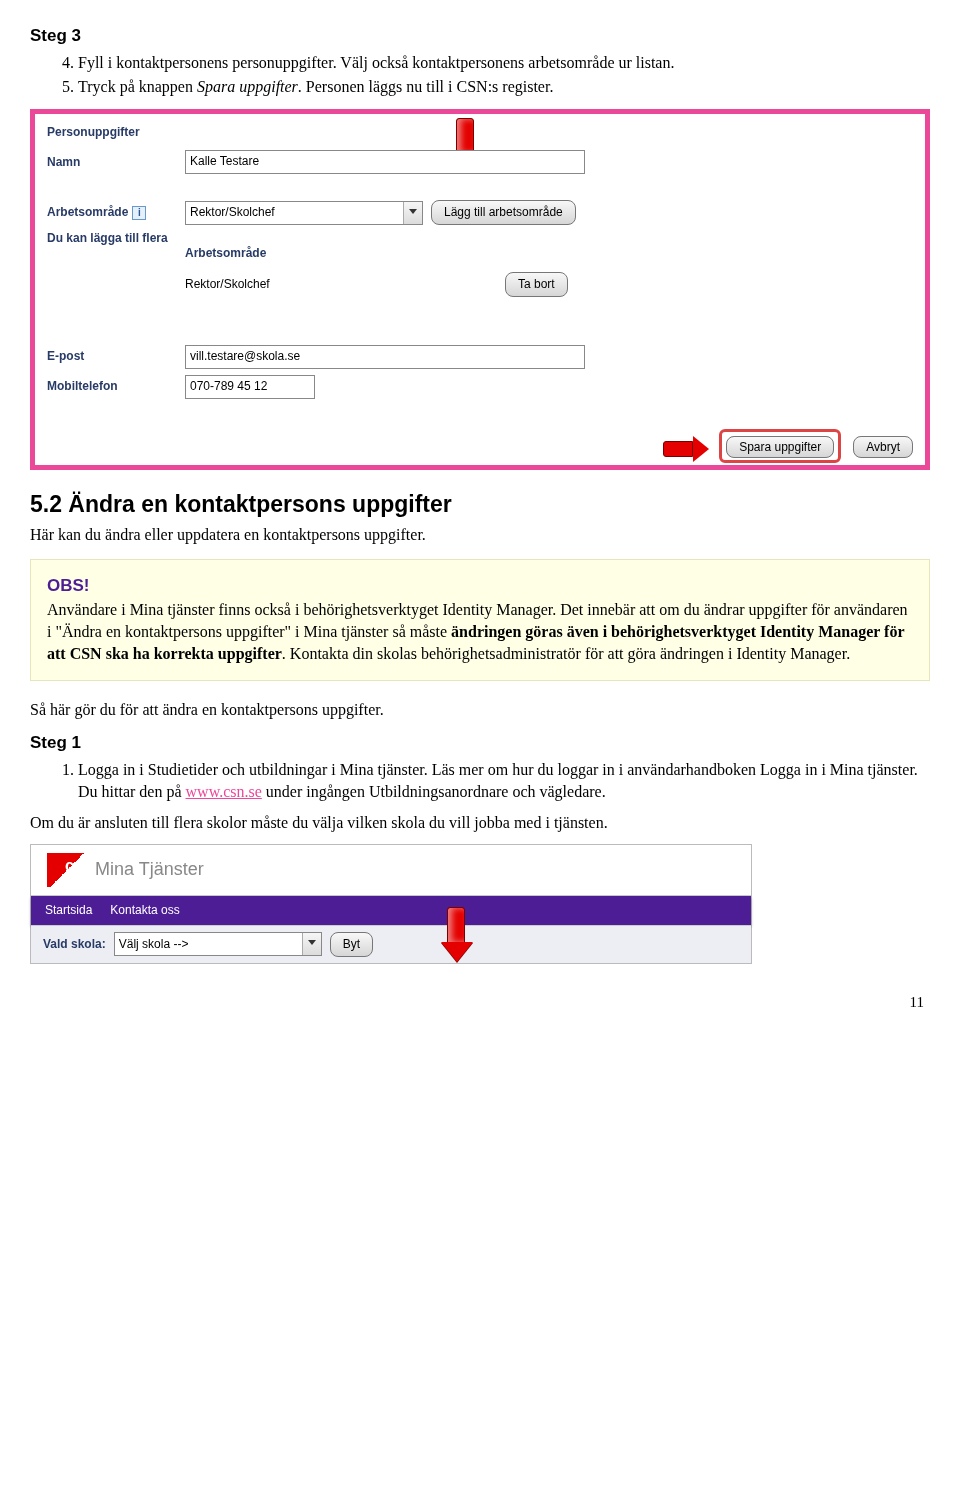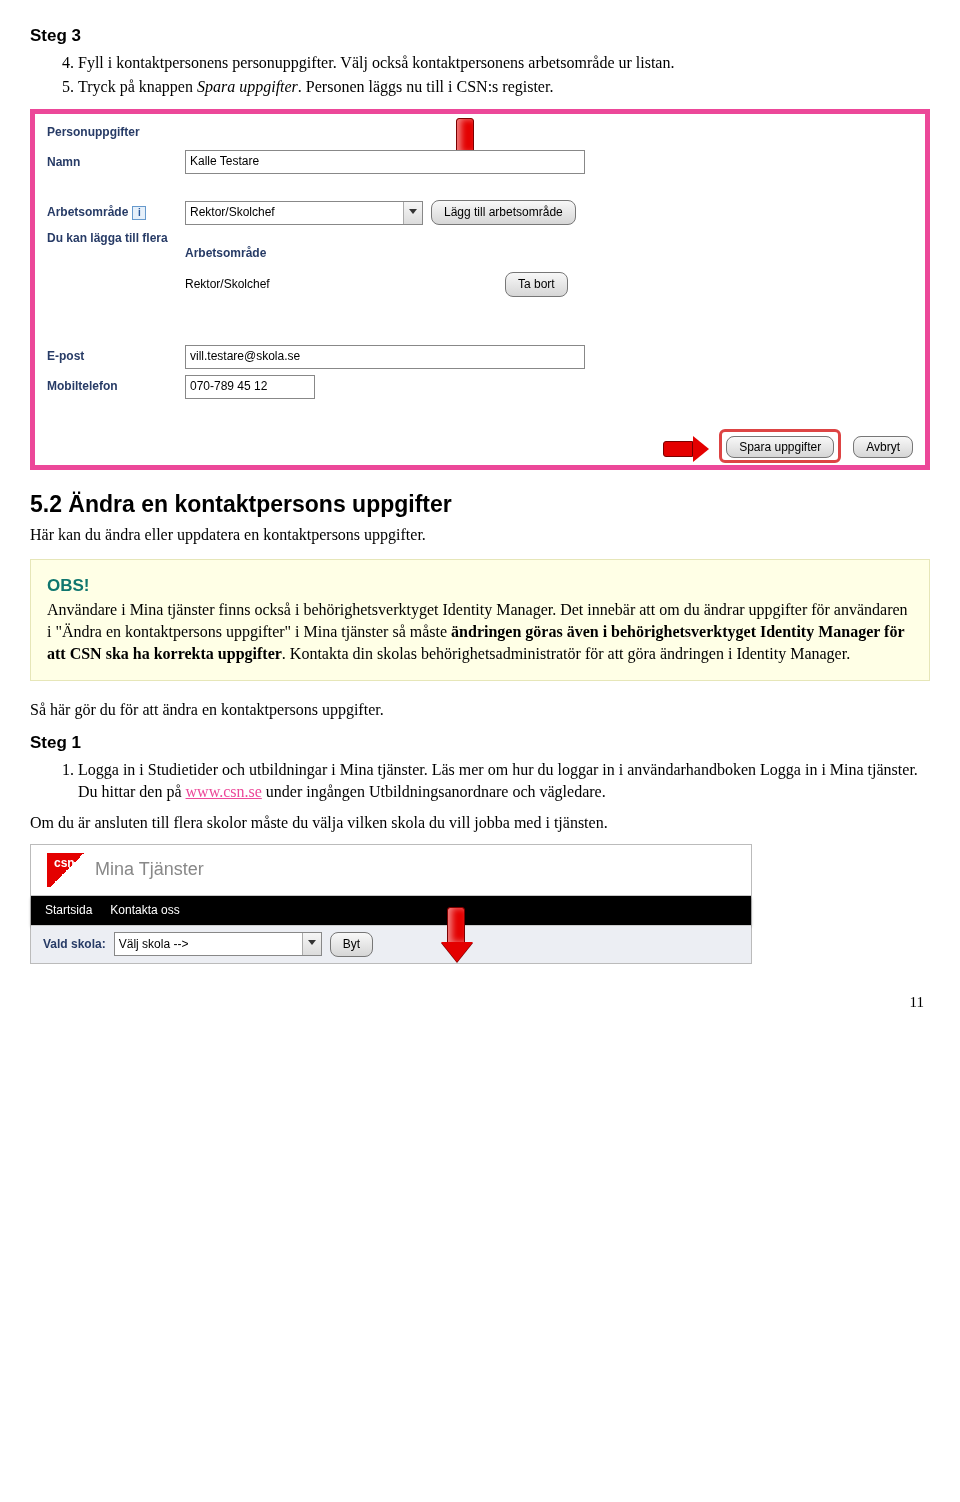--- a/index.html
+++ b/index.html
@@ -17,21 +17,21 @@
   ol.num { margin: 4px 0 8px 0; padding-left: 48px; }
   ol.num li { margin: 2px 0; }
   .body-p { margin: 4px 0 10px 0; }
   .section-h { font-family: Arial, sans-serif; font-weight: bold; font-size: 23px; margin: 18px 0 4px 0; }
   .callout {
     background: #ffffe6;
     border: 1px solid #e6e6b8;
     padding: 14px 16px;
     margin: 12px 0 18px 0;
   }
-  .callout-title { font-family: Arial, sans-serif; font-weight: bold; color: #0f766e; font-size: 17px; }
+  .callout-title { font-family: Arial, sans-serif; font-weight: bold; color: #4c1d95; font-size: 17px; }
   a.link { color: #ec4899; text-decoration: underline; }
 
   
   .form-box {
     border: 5px solid #ec4899;
     background: #fff;
     padding: 10px 12px 2px 12px;
     margin: 10px 0 6px 0;
     position: relative;
   }
@@ -165,26 +165,26 @@
     align-items: center;
     gap: 8px;
     border-bottom: 1px solid #ccc;
   }
   .csn-logo {
     width: 40px; height: 34px;
     background: linear-gradient(135deg, #e40000 50%, #fff 50%);
     position: relative;
   }
   .csn-logo span {
-    position: absolute; top: 2px; left: 7px;
-    font-family: Arial; font-weight: bold; font-size: 12px; color: #fff;
+    position: absolute; top: 2px; left: 18px;
+    font-family: Arial; font-weight: bold; font-size: 16px; color: #fff;
   }
   .csn-title { font-family: Arial; color: #888; font-size: 18px; }
   .csn-nav {
-    background: #000000;
+    background: #4c1d95;
     color: #fff;
     font-family: Verdana, Arial, sans-serif;
     font-size: 12px;
     padding: 6px 14px;
     display: flex;
     gap: 18px;
     box-shadow: 0 2px 3px rgba(0,0,0,0.3);
   }
   .csn-bar {
     background: #eceef3;

